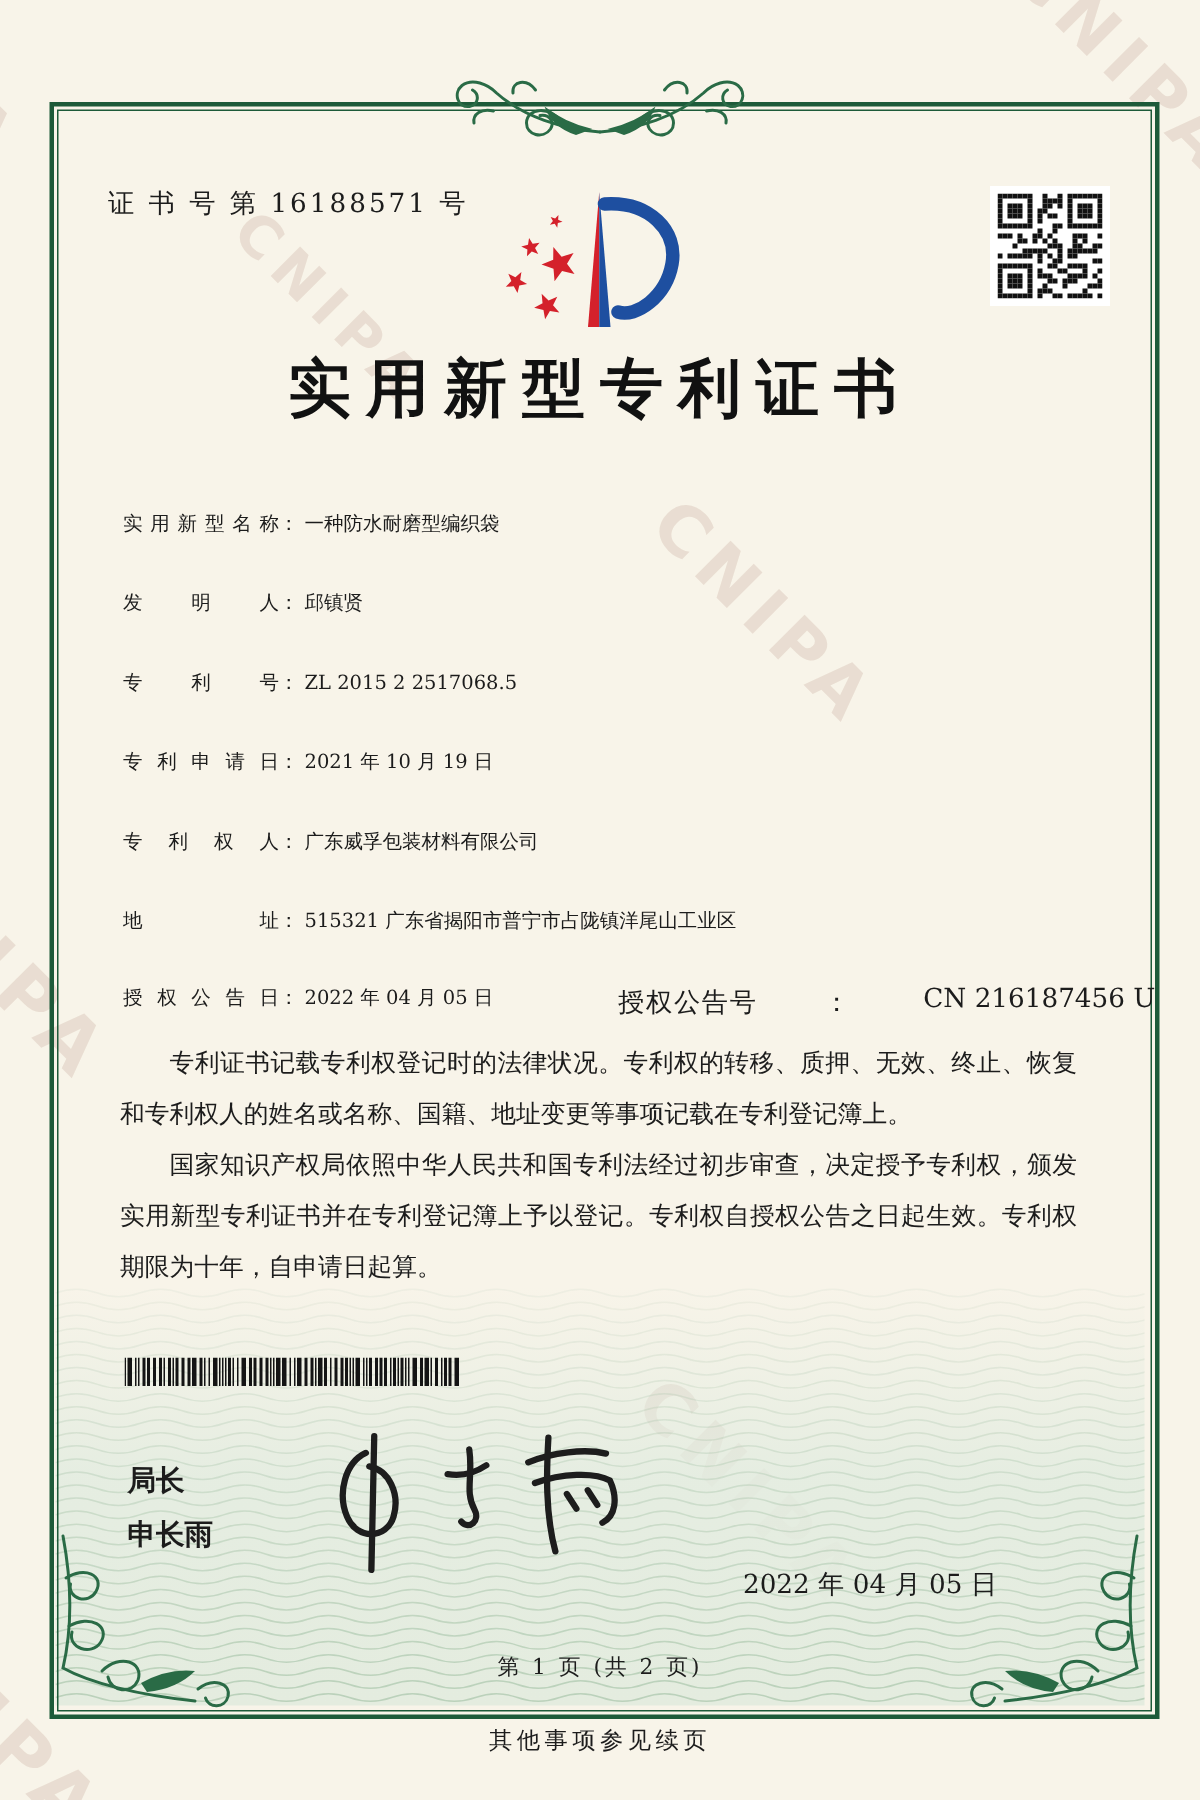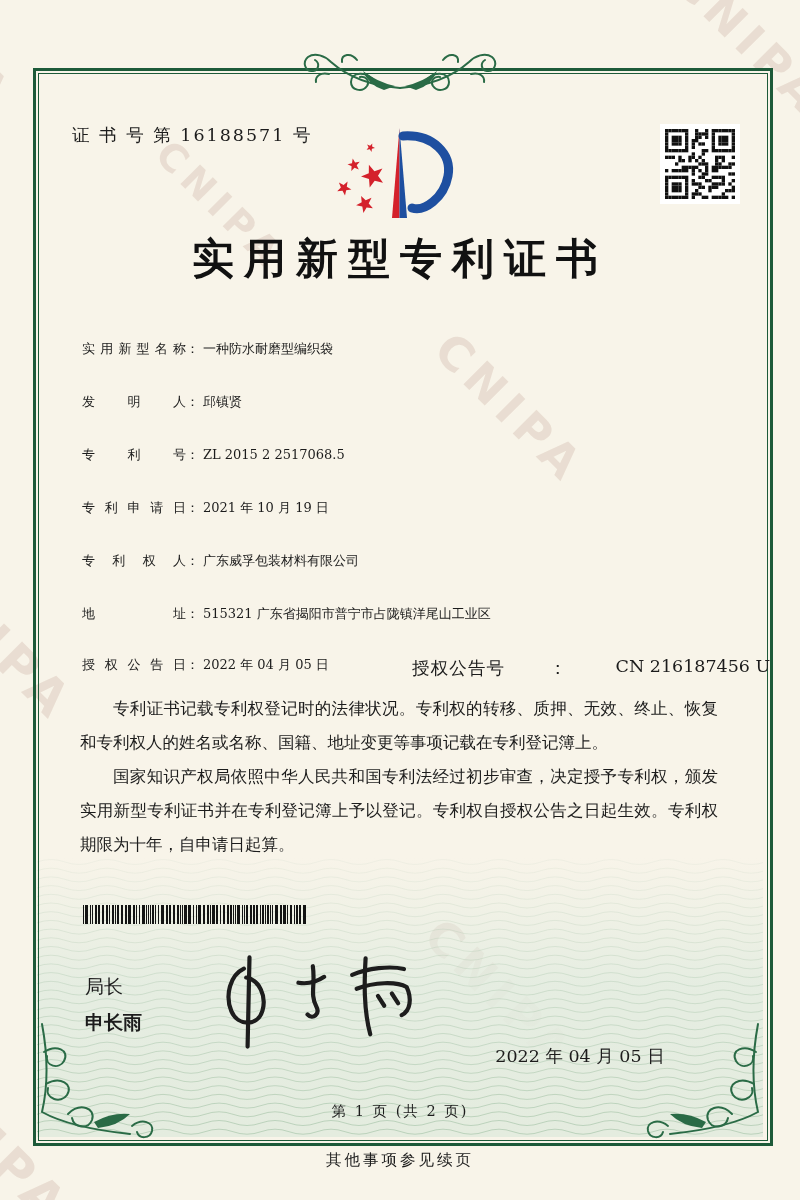--- a/index.html
+++ b/index.html
@@ -53,21 +53,21 @@
   .fgroup2{position:absolute;left:330px;top:316px;display:flex;align-items:flex-start;font-size:17.5px;gap:45px;}
   .flabel{display:inline-block;width:104px;text-align:justify;text-align-last:justify;}
   .flabel2{display:inline-block;width:92px;text-align:justify;text-align-last:justify;}
   .fvalue{margin-left:4px;white-space:nowrap;}
   
   .paras{position:absolute;left:80px;top:692px;width:638px;font-size:16.5px;line-height:34px;text-align:justify;}
   .paras p{margin:0;text-indent:2em;}
   
   #barcode{position:absolute;left:83px;top:905px;}
   
-  .signer-title{position:absolute;left:85px;top:974px;font-size:19px;font-weight:400;
+  .signer-title{position:absolute;left:85px;top:974px;font-size:19px;font-weight:700;
     font-family:"DejaVu Sans","Liberation Sans",sans-serif;}
   .signer-name{position:absolute;left:85px;top:1010px;font-size:19px;font-weight:700;
     font-family:"DejaVu Sans","Liberation Sans",sans-serif;}
   #signature{position:absolute;left:215px;top:952px;transform:rotate(-2deg);}
   #signature path{fill:none;stroke:#1d1d1d;stroke-width:4.2;stroke-linecap:round;stroke-linejoin:round;}
   .issue-date{position:absolute;left:455px;top:1044px;width:250px;text-align:center;font-size:17.5px;}
   
   .page-footer{position:absolute;left:0;right:0;top:1102px;text-align:center;font-size:14.5px;letter-spacing:2px;}
   .cont-note{position:absolute;left:0;right:0;top:1150px;text-align:center;font-size:15.5px;letter-spacing:3px;}
 </style>

